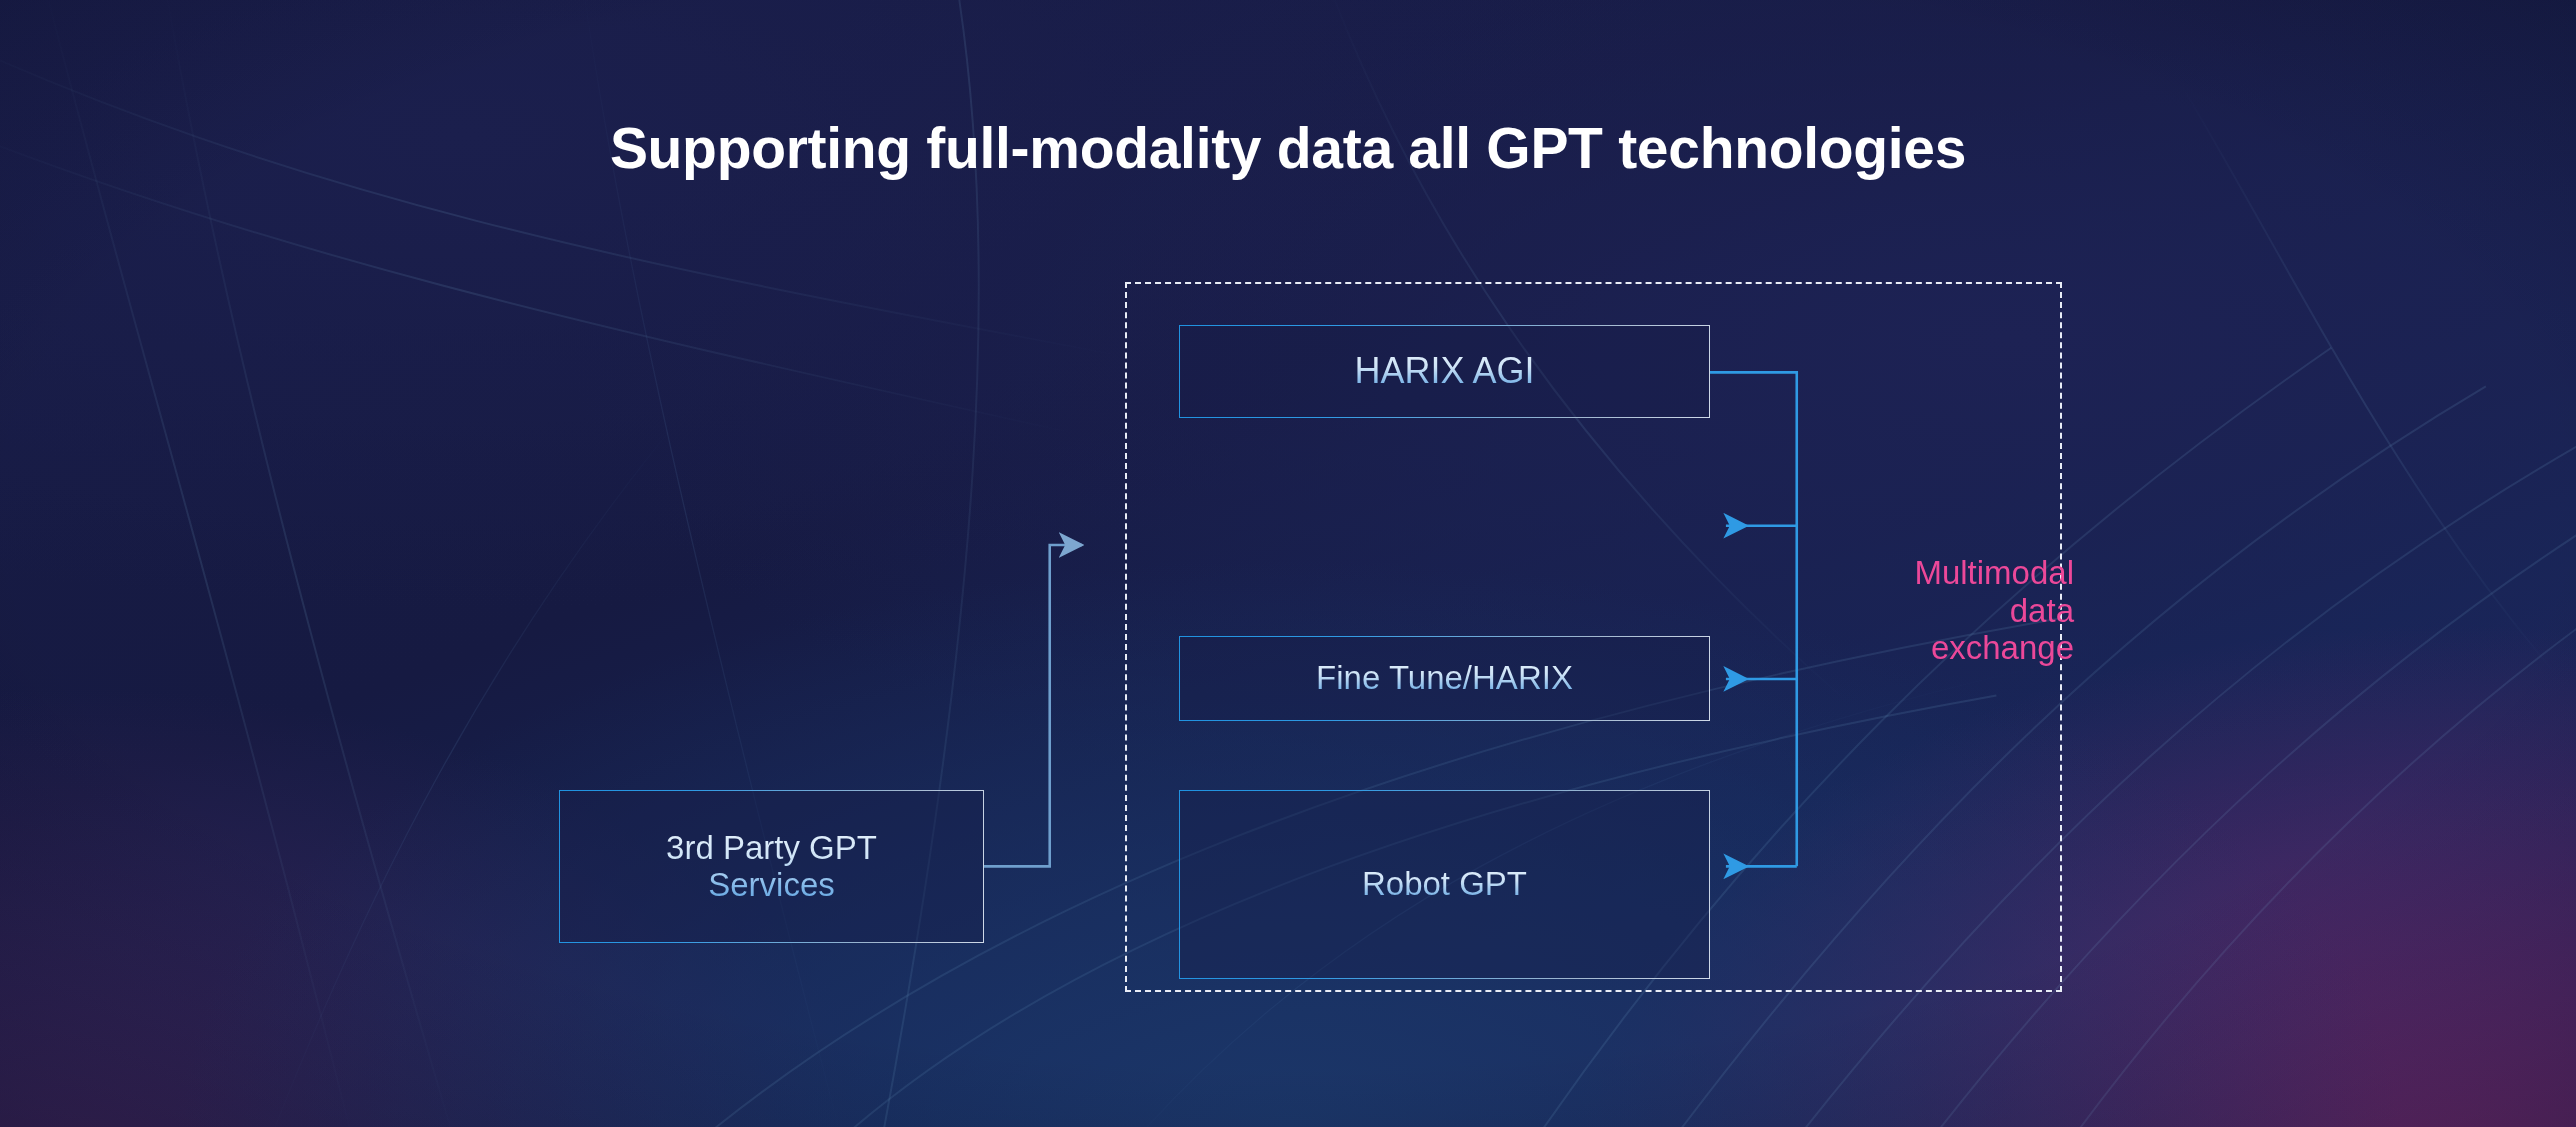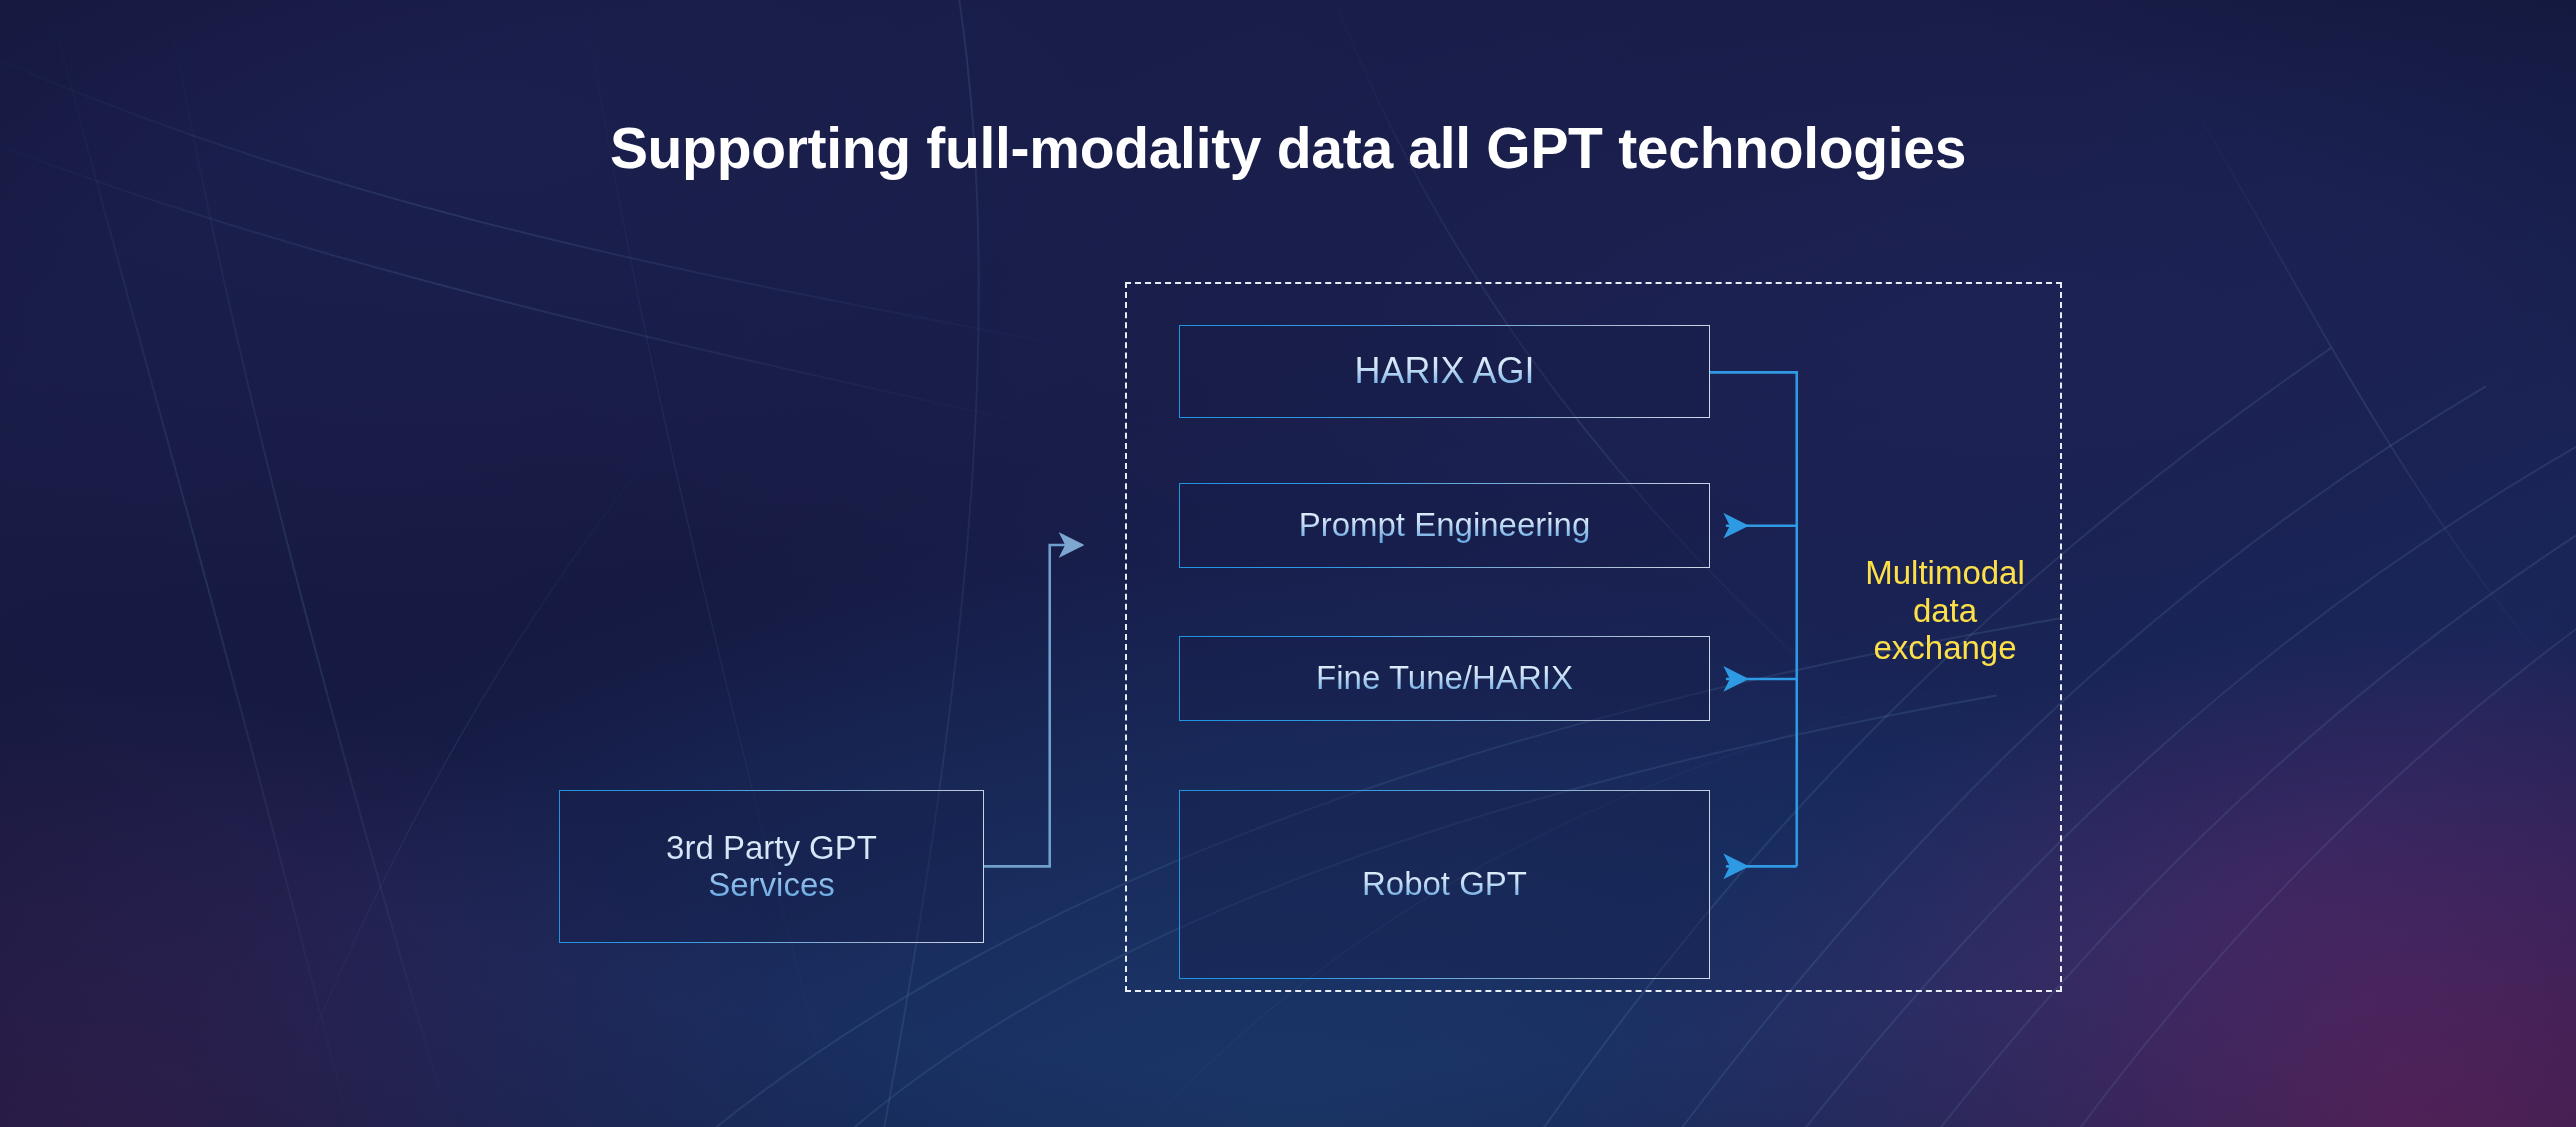--- a/index.html
+++ b/index.html
@@ -105,25 +105,25 @@
   #box-finetune .nbox-label   { font-size: 33px; }
   #box-robotgpt .nbox-label   { font-size: 33px; }
   #box-thirdparty .nbox-label { font-size: 33px; }
 
   
   .side-caption {
     position: absolute;
     left: 1816px;
     top: 554px;
     width: 258px;
-    text-align: center;
+    text-align: right;
     font-family: "Liberation Sans", sans-serif;
     font-size: 33px;
     line-height: 1.14;
-    color: #fde047;
+    color: #ec4899;
     white-space: pre-line;
   }
 
   
   #wires {
     position: absolute;
     left: 0;
     top: 0;
     width: 2576px;
     height: 1128px;
@@ -207,23 +207,20 @@
 
     <g>
       <path d="M 2790 1345 L 2680 1345" fill="none" stroke="#2f9ae4" stroke-width="4" marker-end="url(#arrow-left)"></path>
     </g>
   </svg>
 
   <div class="nbox" id="box-harix">
     <span class="nbox-label">HARIX AGI</span>
   </div>
 
-  <div class="nbox" id="box-prompt">
-    <span class="nbox-label">Prompt Engineering</span>
-  </div>
 
   <div class="nbox" id="box-finetune">
     <span class="nbox-label">Fine Tune/HARIX</span>
   </div>
 
   <div class="nbox" id="box-robotgpt">
     <span class="nbox-label">Robot GPT</span>
   </div>
 
   <div class="nbox" id="box-thirdparty">

